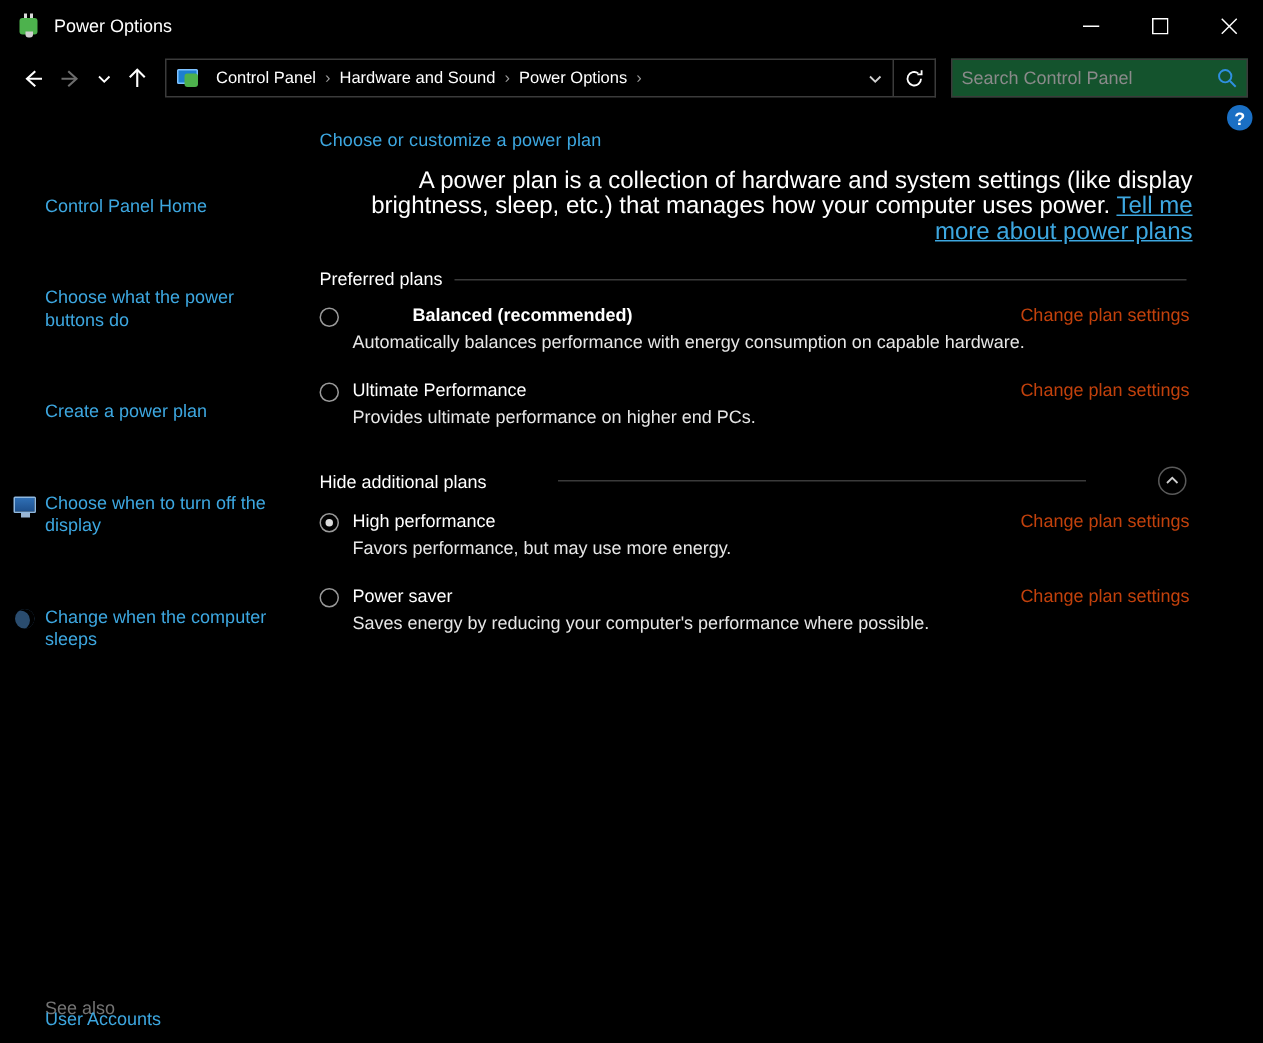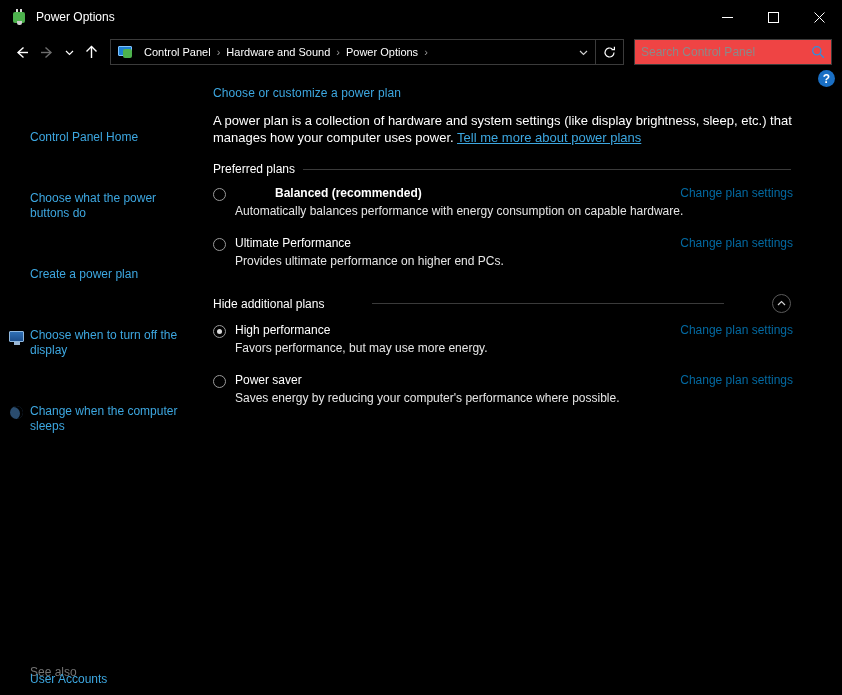--- a/index.html
+++ b/index.html
@@ -141,21 +141,21 @@
     display: flex; align-items: center; justify-content: center;
     color: #ffffff;
     border: 1px solid #3b3b3b;
     border-left: none;
     flex: none;
   }
   .searchbox {
     width: 198px; height: 26px;
     margin-left: 10px;
     border: 1px solid #3b3b3b;
-    background: #ef4444;
+    background: #14532d;
     display: flex;
     flex: none;
   }
   .searchbox input {
     flex: 1 1 auto;
     background: transparent;
     border: none;
     outline: none;
     color: #ffffff;
     font-family: "Liberation Sans", sans-serif;
@@ -257,25 +257,26 @@
     cursor: pointer;
   }
   h1.page-title {
     font-size: 12px;
     font-weight: normal;
     color: #3da7e0;
     margin: 0 0 12px 0;
     letter-spacing: 0.1px;
   }
   .intro {
-    font-size: 13px;
+    font-size: 16px;
     color: #ffffff;
     line-height: 17px;
     max-width: 582px;
     margin-bottom: 16px;
+    text-align: right;
   }
   .intro a {
     color: #3da7e0;
     text-decoration: underline;
   }
   .group-head {
     display: flex;
     align-items: center;
     gap: 8px;
     margin-bottom: 10px;
@@ -326,21 +327,21 @@
     display: flex;
     align-items: baseline;
   }
   .plan-name {
     font-size: 12px;
     color: #ffffff;
     flex: 1 1 auto;
   }
   .plan-name.bold { font-weight: bold; padding-left: 40px; }
   .plan-settings {
-    color: #0369a1;
+    color: #c2410c;
     font-size: 12px;
     cursor: pointer;
     white-space: nowrap;
     flex: none;
   }
   .plan-desc {
     font-size: 12px;
     color: #e6e6e6;
     margin-top: 4px;
   }

